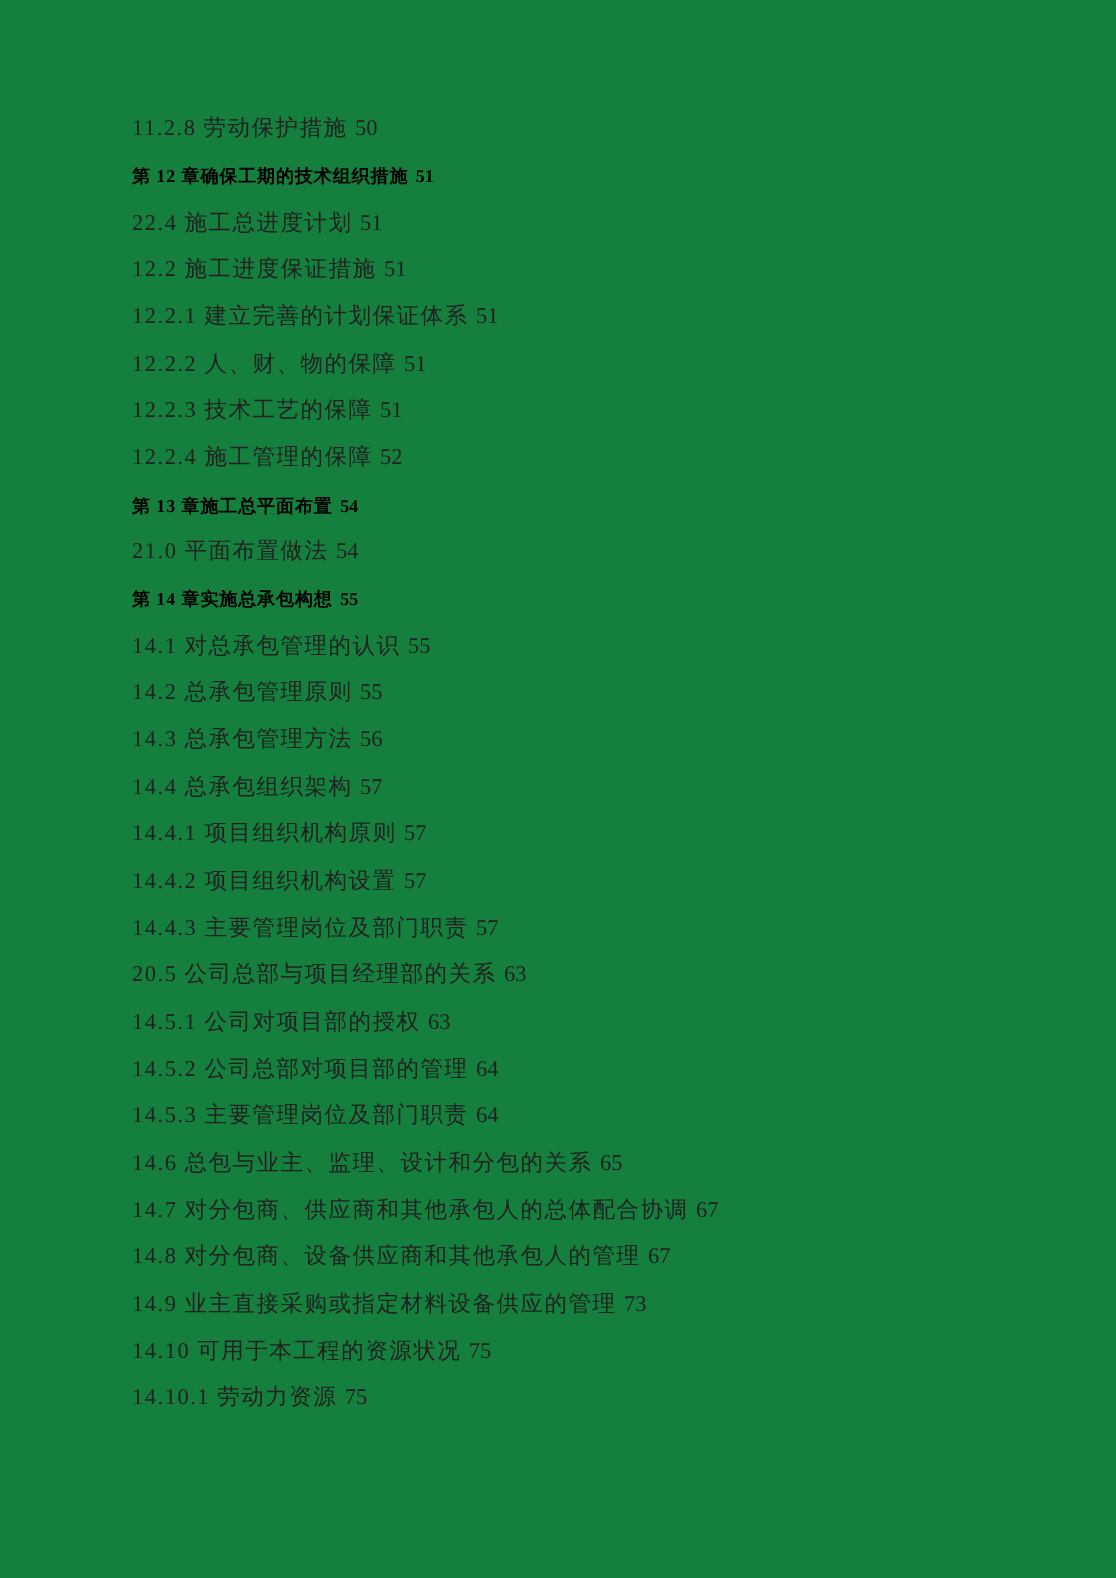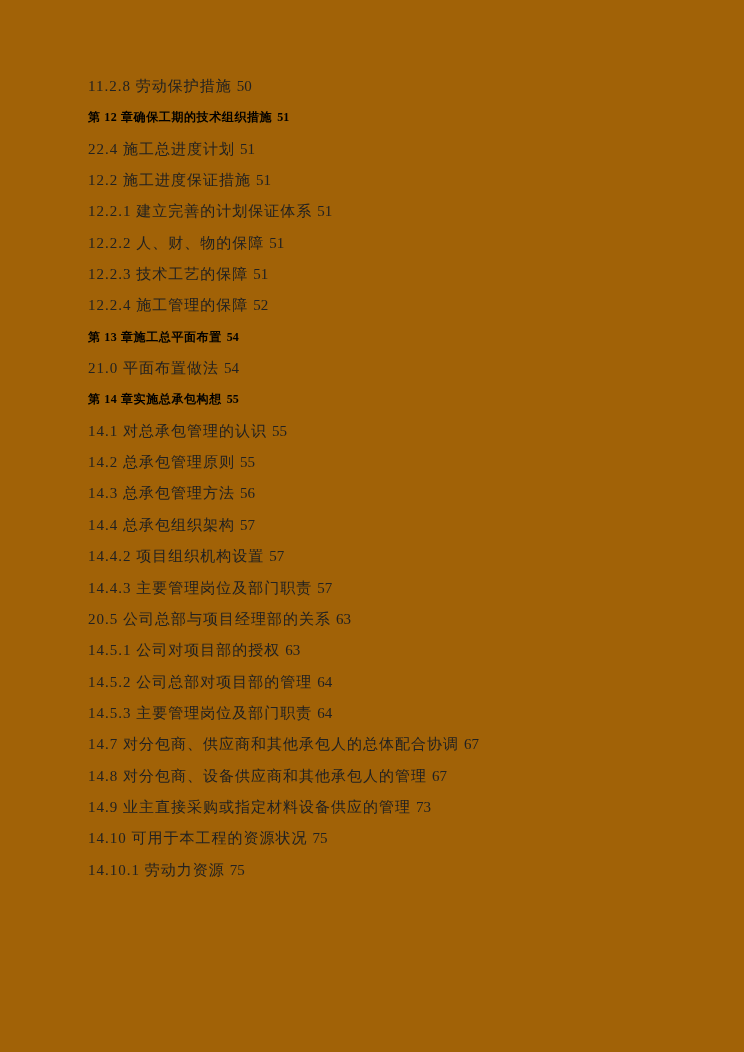--- a/index.html
+++ b/index.html
@@ -6,21 +6,21 @@
   html, body {
     width: 744px;
     height: 1052px;
     background: #ffffff;
     font-family: "Liberation Serif", "DejaVu Serif", serif;
   }
   .page {
     position: relative;
     width: 744px;
     height: 1052px;
-    background: #a16207;
+    background: #15803d;
     overflow: hidden;
   }
   .toc {
     position: absolute;
     left: 88px;
     top: 71px;
     right: 10px;
   }
   .toc-row {
     height: 31.35px;
@@ -70,34 +70,36 @@
     <div class="toc-row chapter"><span>第 14 章实施总承包构想</span><span class="page-num">55</span></div>
 
     <div class="toc-row"><span>14.1 对总承包管理的认识</span><span class="page-num">55</span></div>
 
     <div class="toc-row"><span>14.2 总承包管理原则</span><span class="page-num">55</span></div>
 
     <div class="toc-row"><span>14.3 总承包管理方法</span><span class="page-num">56</span></div>
 
     <div class="toc-row"><span>14.4 总承包组织架构</span><span class="page-num">57</span></div>
 
+    <div class="toc-row"><span>14.4.1 项目组织机构原则</span><span class="page-num">57</span></div>
 
     <div class="toc-row"><span>14.4.2 项目组织机构设置</span><span class="page-num">57</span></div>
 
     <div class="toc-row"><span>14.4.3 主要管理岗位及部门职责</span><span class="page-num">57</span></div>
 
     <div class="toc-row"><span>20.5 公司总部与项目经理部的关系</span><span class="page-num">63</span></div>
 
     <div class="toc-row"><span>14.5.1 公司对项目部的授权</span><span class="page-num">63</span></div>
 
     <div class="toc-row"><span>14.5.2 公司总部对项目部的管理</span><span class="page-num">64</span></div>
 
     <div class="toc-row"><span>14.5.3 主要管理岗位及部门职责</span><span class="page-num">64</span></div>
 
 
+    <div class="toc-row"><span>14.6 总包与业主、监理、设计和分包的关系</span><span class="page-num">65</span></div>
 
     <div class="toc-row"><span>14.7 对分包商、供应商和其他承包人的总体配合协调</span><span class="page-num">67</span></div>
 
     <div class="toc-row"><span>14.8 对分包商、设备供应商和其他承包人的管理</span><span class="page-num">67</span></div>
 
     <div class="toc-row"><span>14.9 业主直接采购或指定材料设备供应的管理</span><span class="page-num">73</span></div>
 
     <div class="toc-row"><span>14.10 可用于本工程的资源状况</span><span class="page-num">75</span></div>
 
     <div class="toc-row"><span>14.10.1 劳动力资源</span><span class="page-num">75</span></div>

